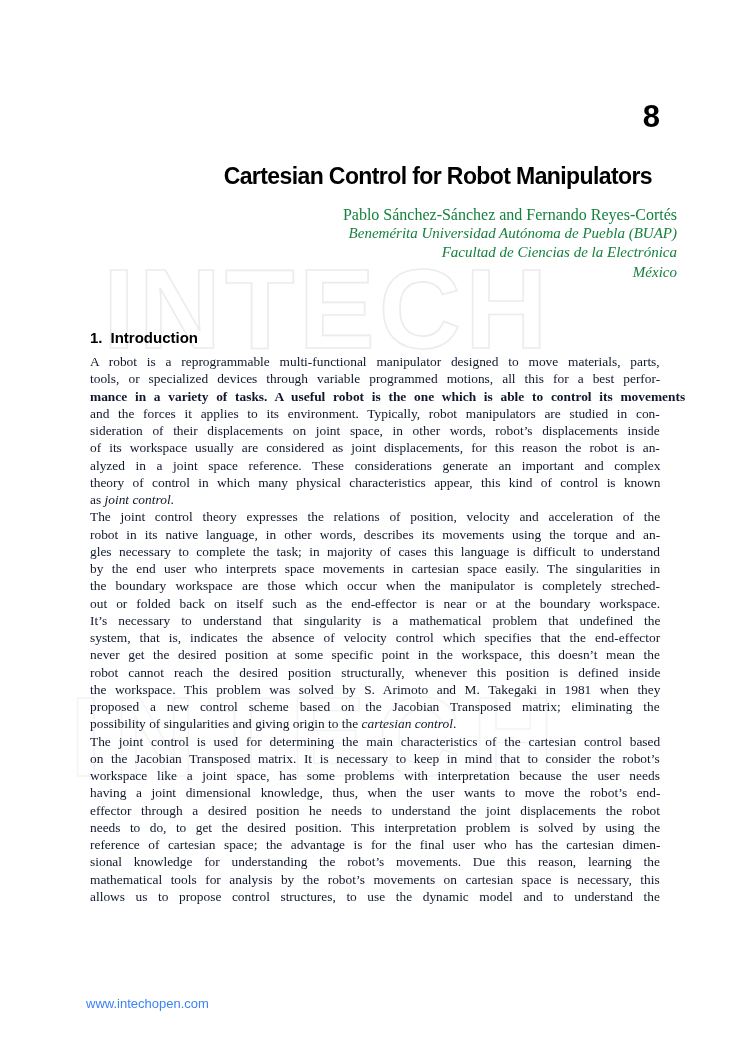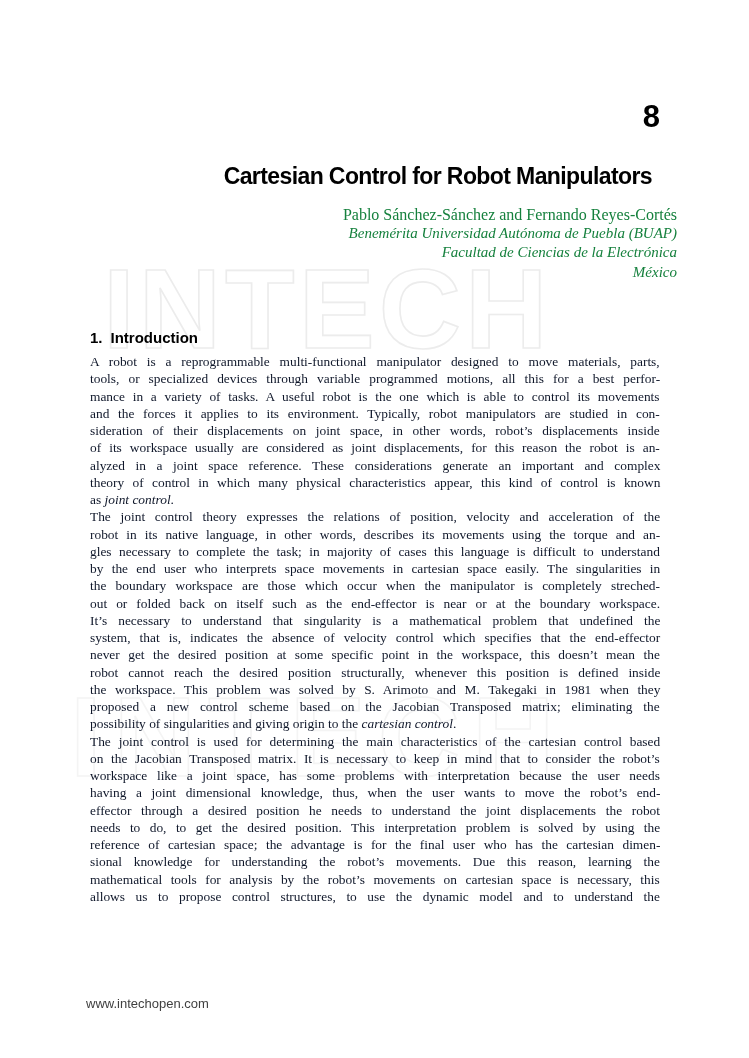--- a/index.html
+++ b/index.html
@@ -90,21 +90,21 @@
   .ltxt {
     display: inline-block;
     transform-origin: left center;
   }
   .footer {
     position: absolute;
     left: 86px;
     top: 996px;
     font-family: "Liberation Sans", sans-serif;
     font-size: 13px;
-    color: #404040;
+    color: #3b82f6;
     z-index: 2;
   }
 </style>
 </head>
 <body>
 
 <div class="page">
 
   <div class="watermark wm-top">INTECH</div>
 
@@ -122,21 +122,21 @@
   </div>
 
   <h2 class="section-heading">
     <span>1.</span><span class="sec-label">Introduction</span>
   </h2>
 
   <div class="body-text">
       <div>
         <div class="line"><span class="ltxt" style="word-spacing: 6.45455px;">A robot is a reprogrammable multi-functional manipulator designed to move materials, parts,</span></div>
         <div class="line"><span class="ltxt" style="word-spacing: 5.69231px;">tools, or specialized devices through variable programmed motions, all this for a best perfor-</span></div>
-        <div class="line"><span class="ltxt" style="word-spacing: 4.38889px;">mance in a variety of tasks. A useful robot is the one which is able to control its movements</span></div>
+        <div class="line"><span class="ltxt" style="word-spacing: 4.38889px; font-weight: bold;">mance in a variety of tasks. A useful robot is the one which is able to control its movements</span></div>
         <div class="line"><span class="ltxt" style="word-spacing: 5.35714px;">and the forces it applies to its environment. Typically, robot manipulators are studied in con-</span></div>
         <div class="line"><span class="ltxt" style="word-spacing: 6.25px;">sideration of their displacements on joint space, in other words, robot’s displacements inside</span></div>
         <div class="line"><span class="ltxt" style="word-spacing: 4.66667px;">of its workspace usually are considered as joint displacements, for this reason the robot is an-</span></div>
         <div class="line"><span class="ltxt" style="word-spacing: 7.25px;">alyzed in a joint space reference. These considerations generate an important and complex</span></div>
         <div class="line"><span class="ltxt" style="word-spacing: 5px;">theory of control in which many physical characteristics appear, this kind of control is known</span></div>
         <div class="line"><span class="ltxt">as <i>joint control</i>.</span></div>
       </div>
       <div>
         <div class="line"><span class="ltxt" style="word-spacing: 6.38462px;">The joint control theory expresses the relations of position, velocity and acceleration of the</span></div>
         <div class="line"><span class="ltxt" style="word-spacing: 4.66667px;">robot in its native language, in other words, describes its movements using the torque and an-</span></div>

